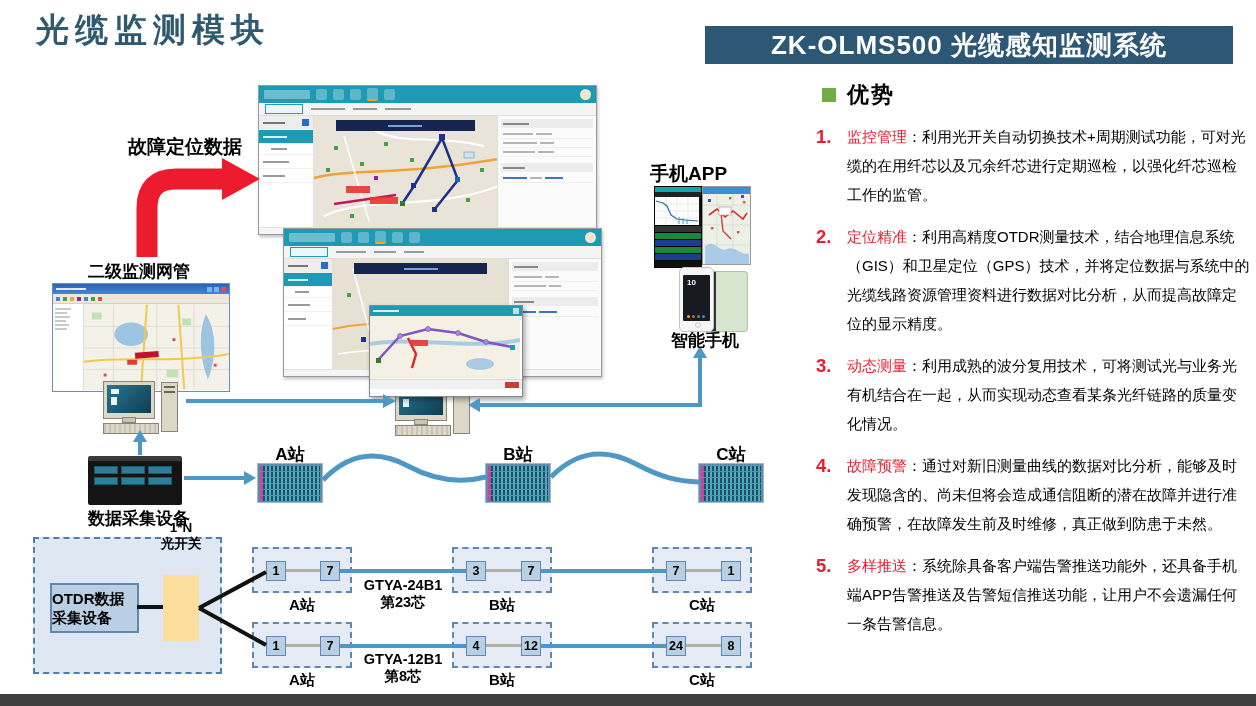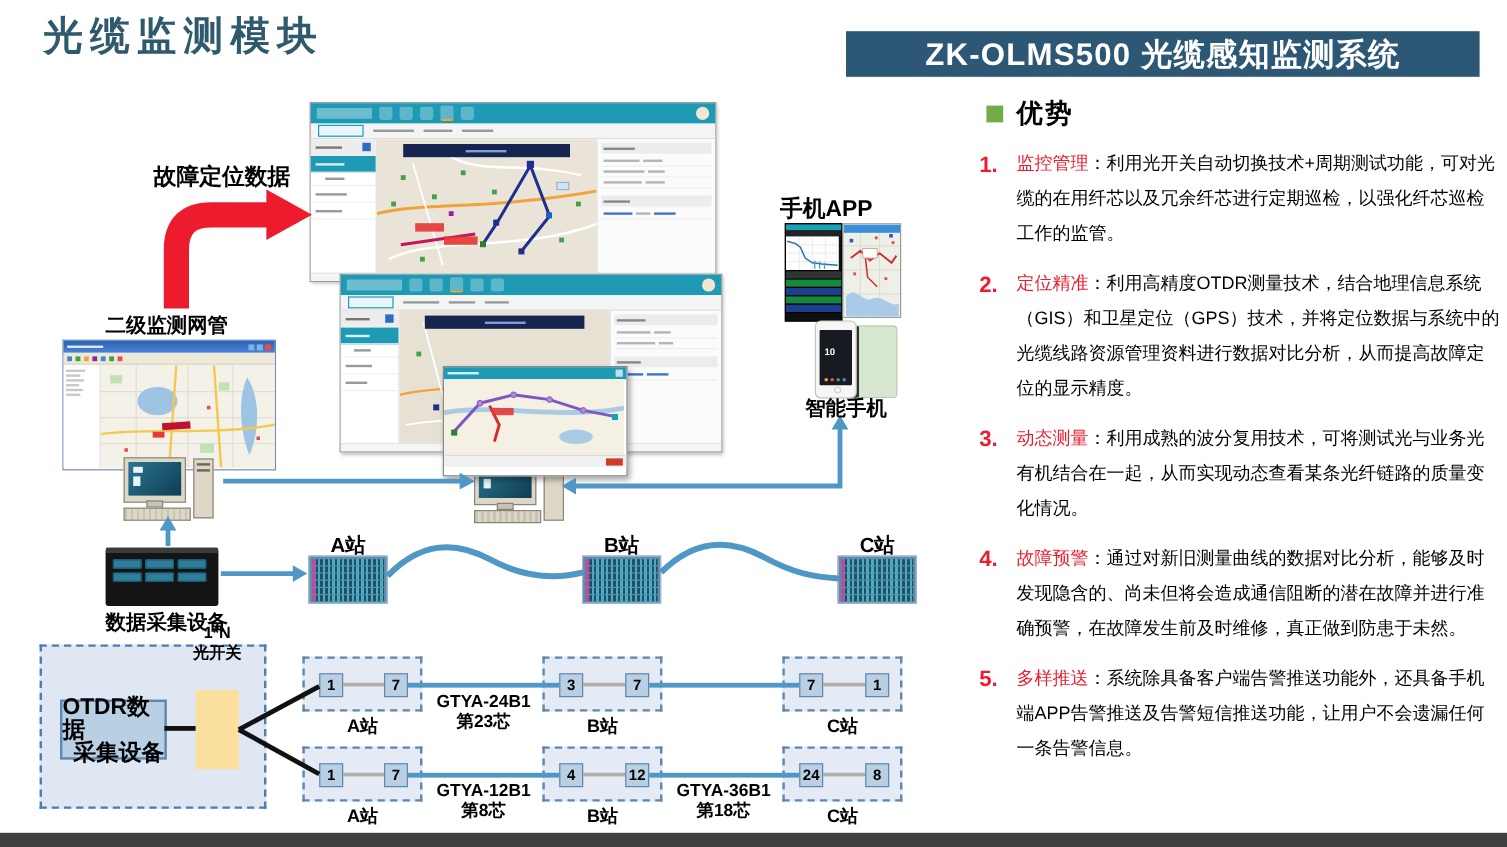--- a/index.html
+++ b/index.html
@@ -78,21 +78,21 @@
   .pa-status{height:5px;background:#17a2b8;}
   .pa-title{height:5px;background:#222;}
   .pa-chart{height:28px;background:#fdfdfd;}
   .pa-row{height:6px;border-top:1px solid #000;}
 
   
   .sp-green{left:709px;top:271px;width:31px;height:59px;background:#d7e6ce;border:1px solid #aec3a2;
             border-left:7px solid #2f3430;border-radius:4px;}
   .sp-white{left:679px;top:267px;width:33px;height:63px;background:#f6f6f4;border:1px solid #c4c4c4;border-radius:5px;}
   .sp-screen{position:absolute;left:3px;top:7px;right:3px;bottom:10px;background:#171a20;border-radius:1px;color:#fff;}
-  .sp-clock{font-size:8px;font-weight:bold;padding:14px 0 0 4px;}
+  .sp-clock{font-size:8px;font-weight:bold;padding:3px 0 0 4px;}
   .sp-icons{position:absolute;bottom:3px;left:4px;display:flex;gap:2px;}
   .sp-icons i{width:3px;height:3px;border-radius:50%;display:block;}
   .sp-home{position:absolute;left:45%;bottom:3px;width:4px;height:4px;border:1px solid #cfcfcf;border-radius:50%;}
 
   
   .computer{width:80px;height:51px;}
   .monitor{position:absolute;left:0;top:0;width:50px;height:36px;background:#ddd7c8;border:1px solid #8a8578;}
   .screen{position:absolute;left:3px;top:3px;right:3px;bottom:5px;background:linear-gradient(135deg,#2a7691,#0e3d52);}
   .screen i{position:absolute;display:block;background:#e8f4f8;}
   .neck{position:absolute;left:19px;top:36px;width:12px;height:4px;background:#c9c3b4;border:1px solid #8a8578;}
@@ -105,21 +105,21 @@
           display:flex;flex-wrap:wrap;gap:3px;padding:5px 6px;box-sizing:border-box;align-content:flex-start;}
   .srv-mod{width:24px;height:8px;background:#2e7d9a;border-radius:1px;flex:none;box-shadow:inset 0 0 0 1px #145a72;}
 
   .panel{width:66px;height:40px;background:#5e8cad;border:1px solid #9db8cc;padding:2px;box-sizing:border-box;}
   .panel-row{height:5px;margin-bottom:1px;border-left:3px solid #c544a0;
              background:repeating-linear-gradient(90deg,#1f4f67 0 2px,#49aebf 2px 4px);}
 
   
   .bigbox{left:33px;top:537px;width:189px;height:137px;background:#dfe7f2;border:2px dashed #4f7db3;box-sizing:border-box;}
   .otdr-box{left:50px;top:583px;width:89px;height:50px;background:#b9cfe3;border:2px solid #5f87b0;box-sizing:border-box;
-            display:flex;flex-direction:column;align-items:flex-end;justify-content:center;font-size:19px;font-weight:bold;line-height:19px;}
+            display:flex;flex-direction:column;align-items:flex-start;justify-content:center;font-size:15px;font-weight:bold;line-height:19px;}
   .switch{left:163px;top:575px;width:36px;height:66px;background:#fbdf9d;}
   .switch-lbl{left:150px;top:520px;width:62px;text-align:center;font-size:13.5px;font-weight:bold;line-height:16px;}
   .stbox{width:100px;height:46px;background:#e4ebf5;border:2px dashed #5f87b0;box-sizing:border-box;}
   .port{position:absolute;width:20px;height:20px;background:#b9cfe3;border:1px solid #5f87b0;box-sizing:border-box;
         font-size:12.5px;font-weight:bold;display:flex;align-items:center;justify-content:center;}
   .conn{position:absolute;height:3px;}
   .conn.gray{background:#b3afa5;}
   .conn.blue{background:#4f97c4;height:4px;}
   .cable-lbl{position:absolute;width:124px;text-align:center;font-size:14.5px;font-weight:bold;line-height:17px;}
   .st-name{position:absolute;width:100px;text-align:center;font-size:15px;font-weight:bold;}
@@ -608,24 +608,20 @@
   <div class="port z3" style="left:266px;top:636px;">1</div>
   <div class="port z3" style="left:320px;top:636px;">7</div>
   <div class="port z3" style="left:466px;top:636px;">4</div>
   <div class="port z3" style="left:521px;top:636px;">12</div>
   <div class="port z3" style="left:666px;top:636px;">24</div>
   <div class="port z3" style="left:721px;top:636px;">8</div>
   <div class="cable-lbl z3" style="left:341px;top:651px;">
     <div>GTYA-12B1</div>
       <div>第8芯</div>
   </div>
-  <div class="cable-lbl z3" style="left:541px;top:651px;">
-    <div>GTYA-36B1</div>
-      <div>第18芯</div>
-  </div>
   <div class="st-name z3" style="left:252px;top:671px;">A站</div>
   <div class="st-name z3" style="left:452px;top:671px;">B站</div>
   <div class="st-name z3" style="left:652px;top:671px;">C站</div>
 
   <svg class="wires" width="1256" height="706" viewBox="0 0 1256 706">
 
     <g>
       <path d="M147,257 L147,208 Q147,179 176,179 L224,179" stroke="#ec1c2e" stroke-width="21" fill="none"></path>
       <polygon points="222,158 260,179 222,200" fill="#ec1c2e"></polygon>
     </g>

